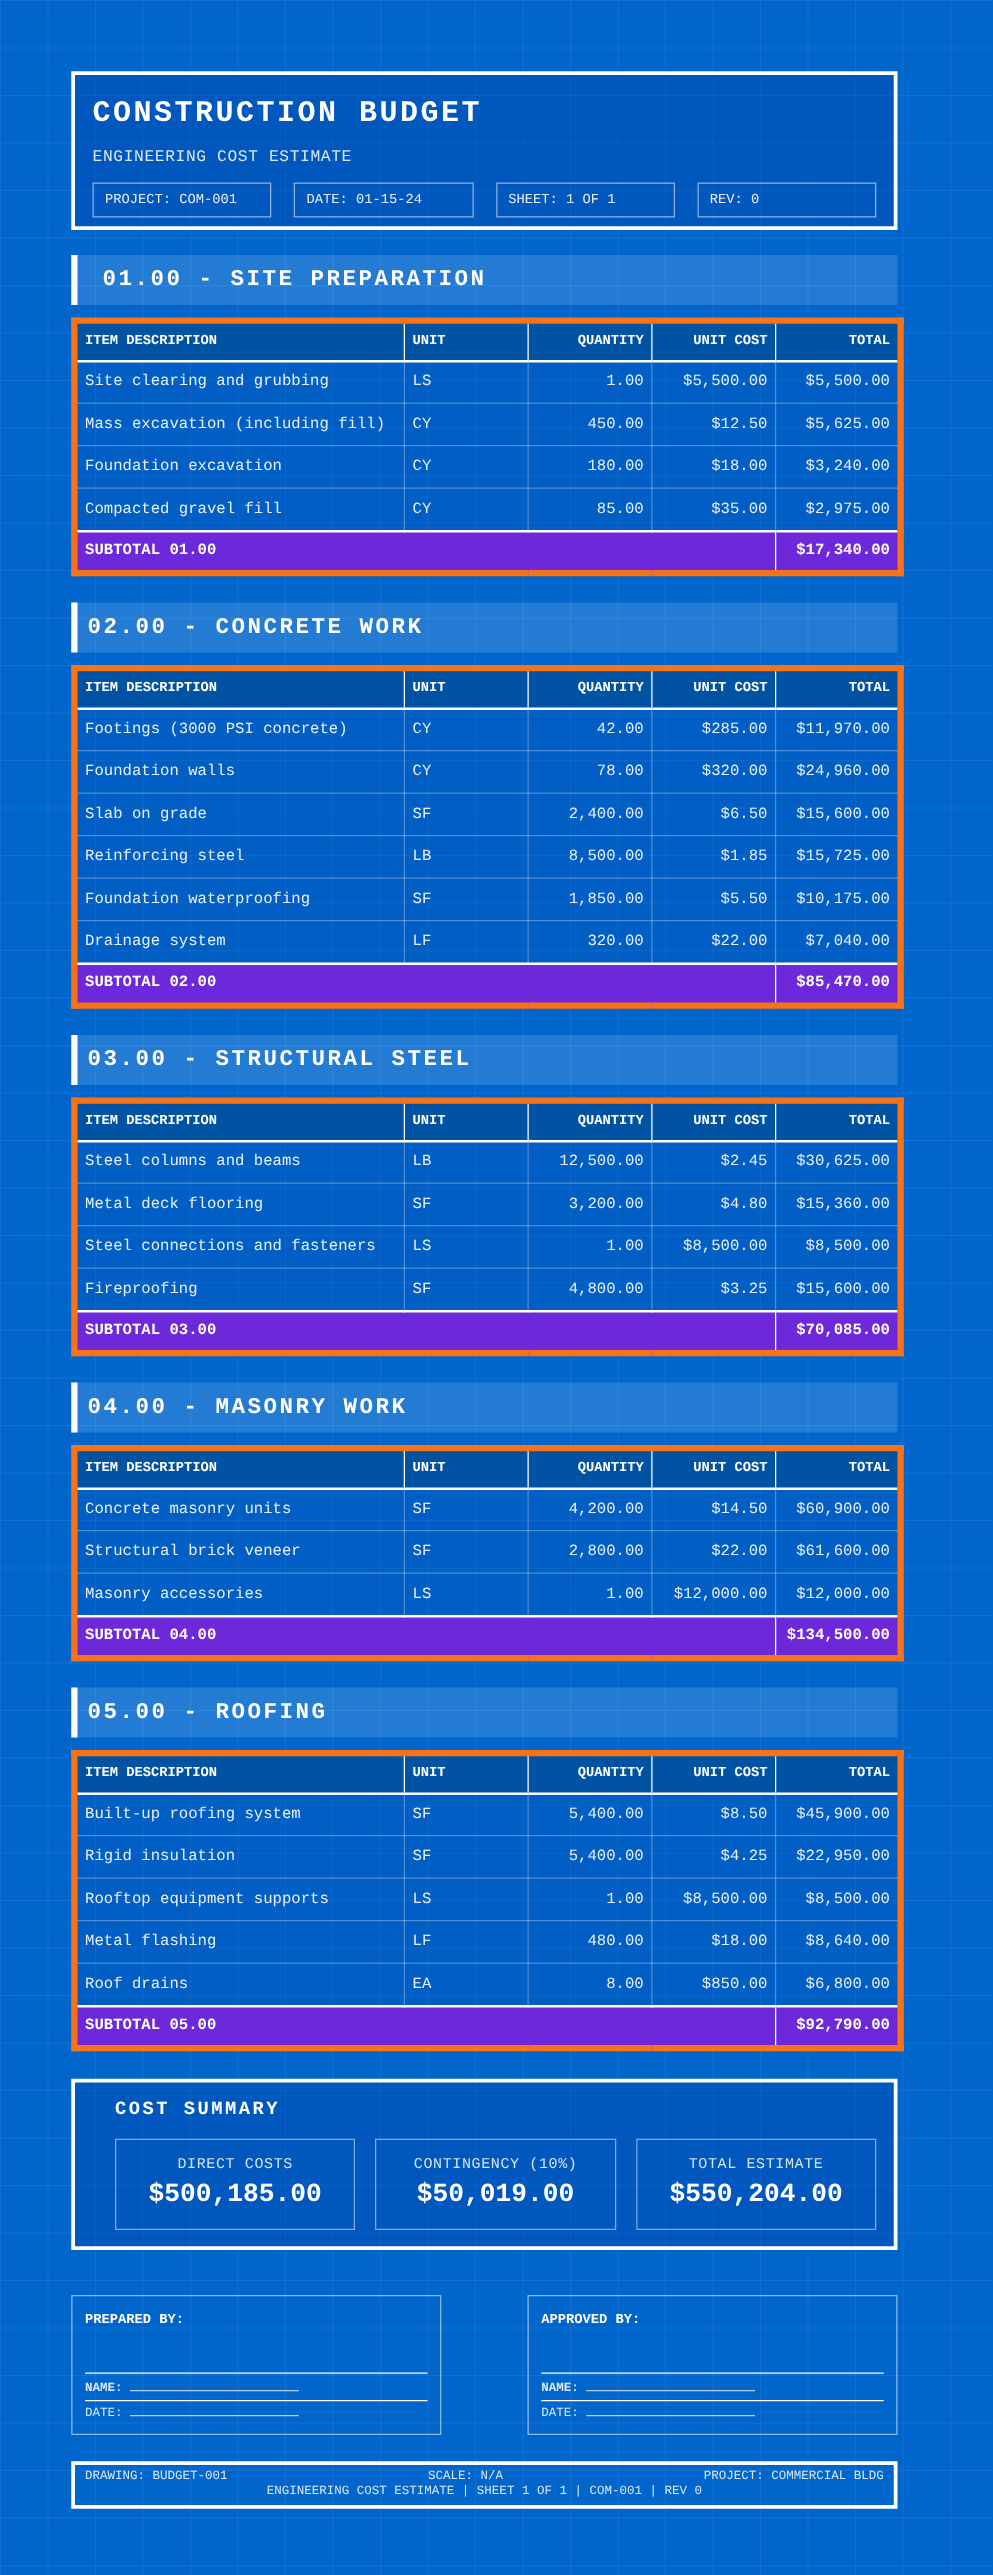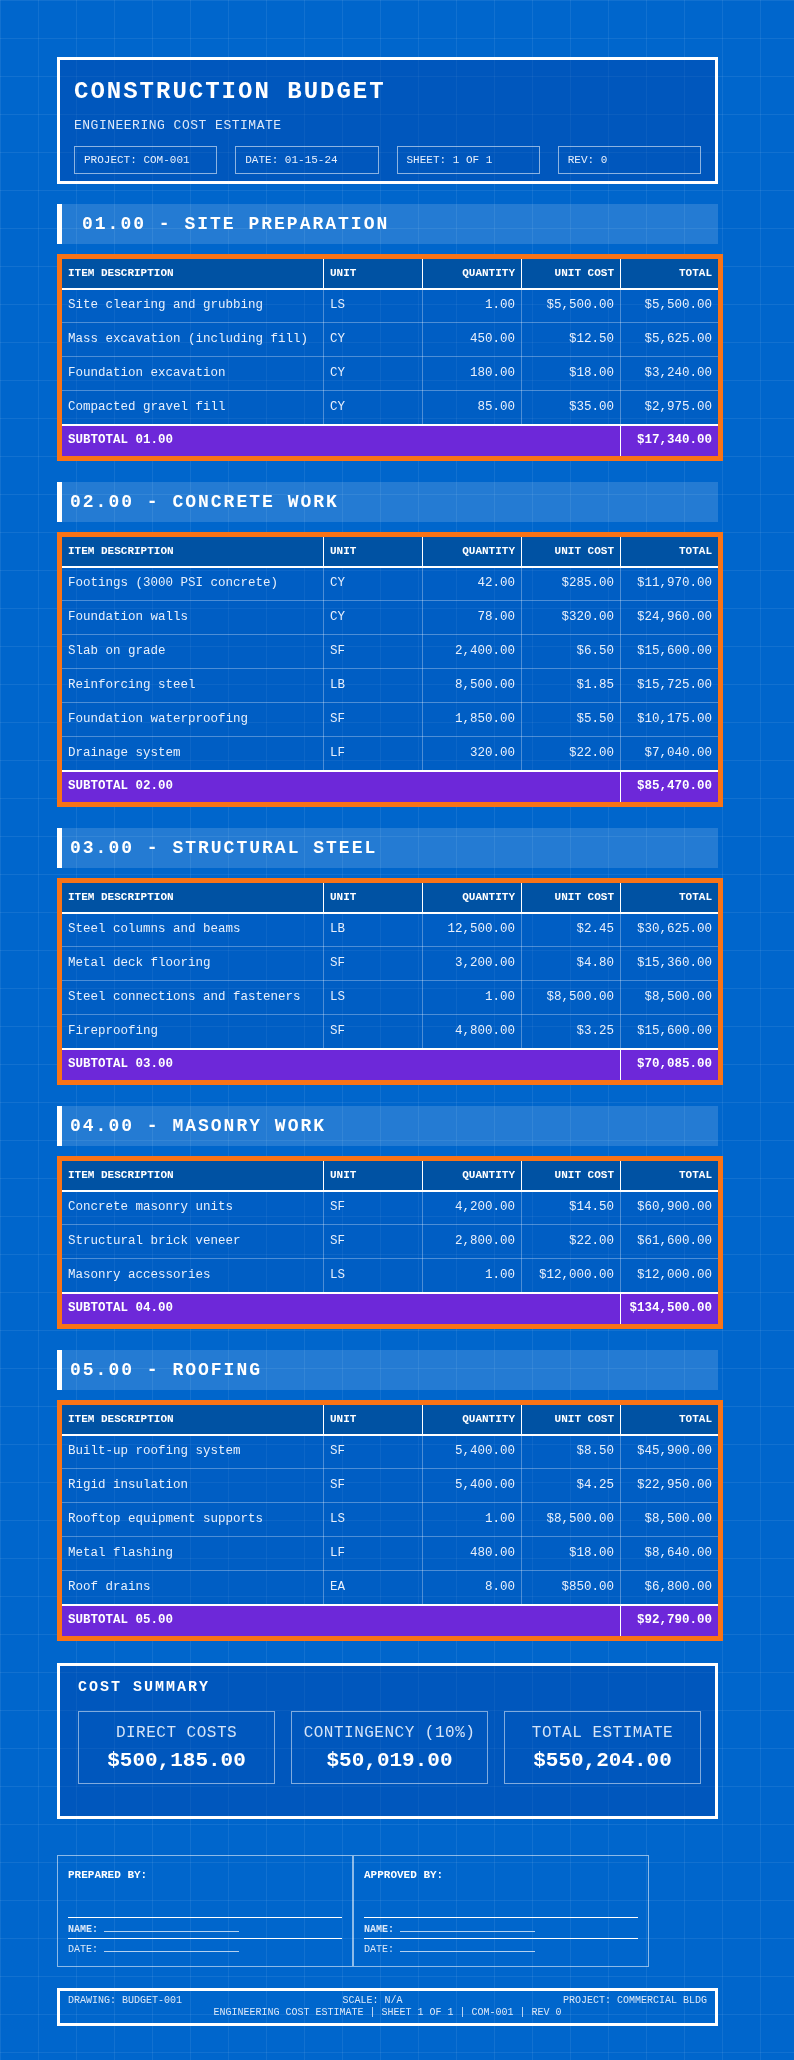--- a/index.html
+++ b/index.html
@@ -90,39 +90,39 @@
   col.c-unit { width: 99px; }
   col.c-qty { width: 99px; }
   col.c-uc { width: 99px; }
   col.c-tot { width: 100px; }
 
   
   .summary {
     margin-top: 22px;
     border: 3px solid #ffffff;
     background: rgba(0, 60, 160, 0.35);
-    height: 156px;
-    padding: 12px 14px 0 18px;
+    height: 137px;
+    padding: 12px 14px 0 32px;
   }
   .summary h2 {
     font-size: 15px; font-weight: bold; letter-spacing: 2px;
     line-height: 20px; color: #ffffff;
   }
   .summary-cards { display: flex; gap: 16px; margin-top: 13px; }
   .card {
     flex: 1; height: 73px;
     border: 1px solid rgba(255,255,255,0.5);
     text-align: center;
     padding-top: 12px;
   }
-  .card .label { font-size: 16px; color: #d6e4f7; letter-spacing: 0.5px; font-family: Liberation Mono, monospace; }
+  .card .label { font-size: 12px; color: #d6e4f7; letter-spacing: 0.5px; font-family: Liberation Mono, monospace; }
   .card .value { font-size: 21px; font-weight: bold; margin-top: 7px; color: #ffffff; }
 
   
-  .signatures { display: flex; margin-top: 36px; }
+  .signatures { display: flex; justify-content: space-between; margin-top: 36px; }
   .sig-box {
     width: 296px; height: 112px;
     border: 1px solid rgba(255,255,255,0.55);
     padding: 13px 10px 0 10px;
     position: relative;
   }
   .sig-box .sig-label { font-size: 11px; font-weight: bold; color: #ffffff; }
   .sig-line {
     position: absolute; left: 10px; right: 10px; top: 61px;
     border-top: 1px solid #ffffff;

